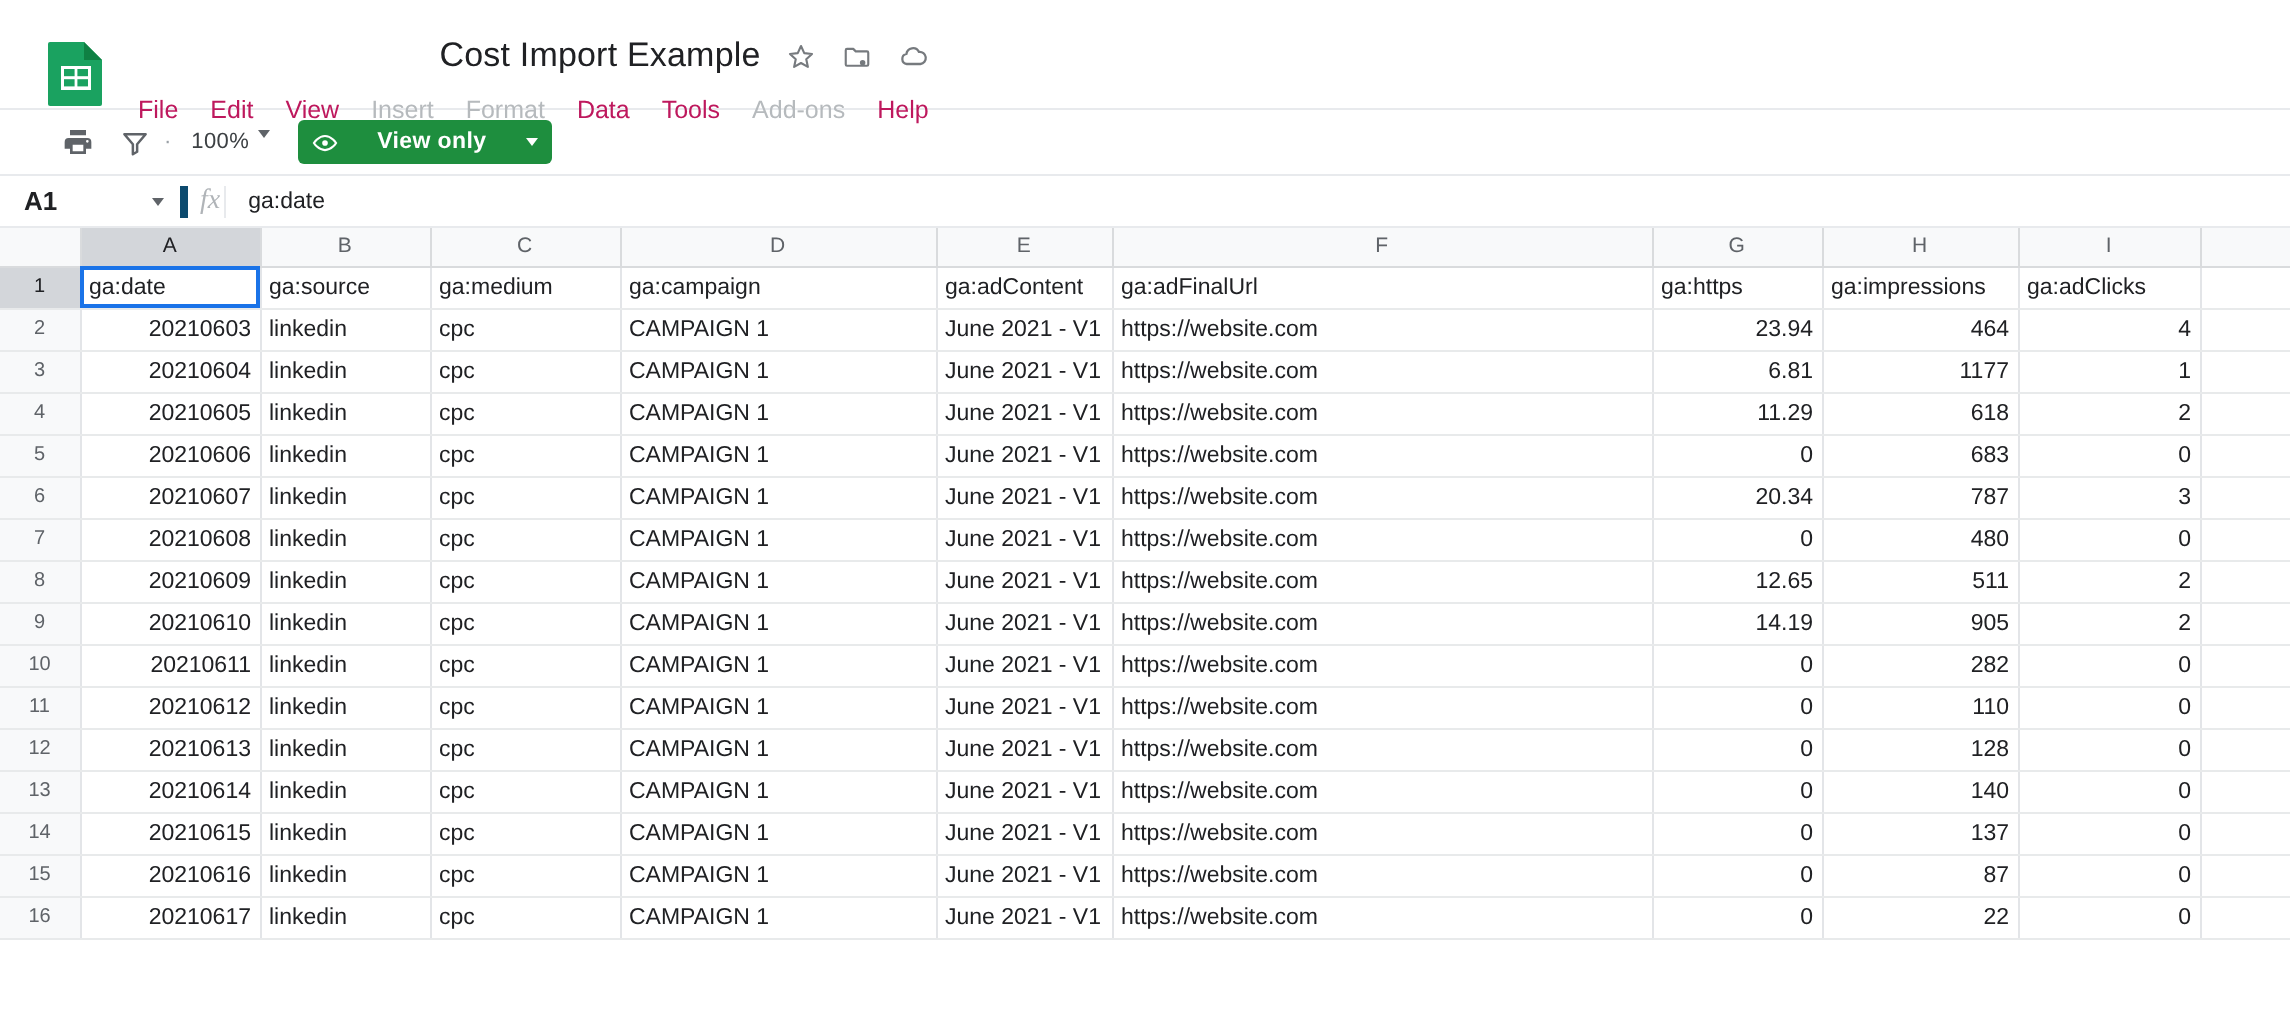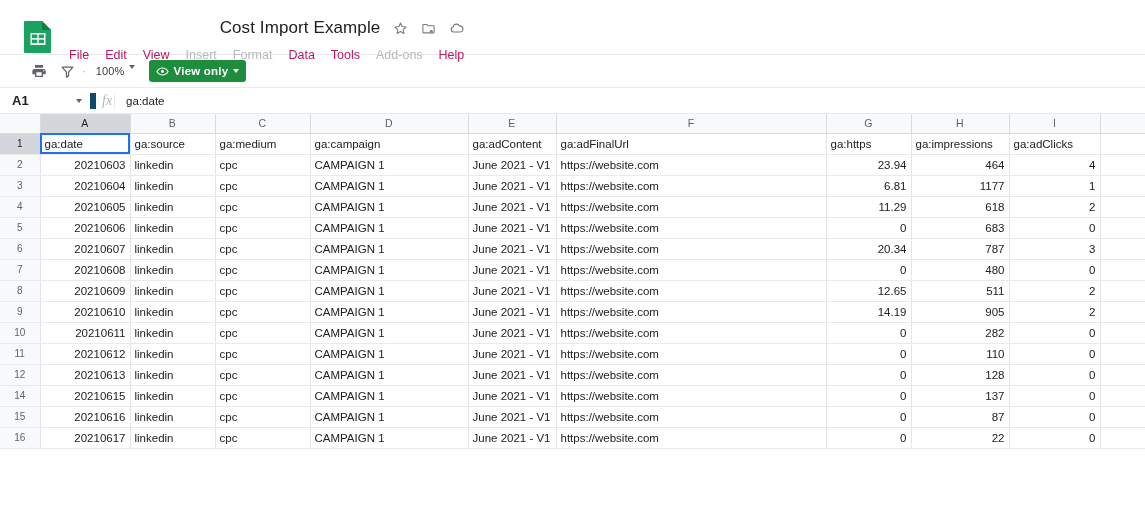--- a/index.html
+++ b/index.html
@@ -133,21 +133,21 @@
   }
   .view-only-btn {
     margin-left: 14px;
     height: 22px;
     background: #1e8e3e;
     color: #fff;
     border-radius: 3px;
     display: inline-flex;
     align-items: center;
     padding: 0 7px;
-    gap: 5px;
+    gap: 20px;
     font-size: 11.5px;
     font-weight: bold;
     letter-spacing: .2px;
     white-space: nowrap;
   }
   .view-only-btn .caret-dn {
     border-top-color: #fff;
   }
 
   
@@ -171,21 +171,21 @@
   .namebox-val {
     font-size: 13px;
     font-weight: bold;
     color: #202124;
   }
   .fx-wrap {
     display: flex;
     align-items: center;
     gap: 10px;
     padding-left: 6px;
-    border-left: 6px solid #0c4a6e;
+    border-left: 4px solid #0c4a6e;
     height: 16px;
   }
   .fx-glyph {
     font-family: "Liberation Serif", serif;
     font-style: italic;
     font-size: 14px;
     color: #b0b4b8;
     line-height: 16px;
   }
   .formula-val-wrap {
@@ -561,20 +561,33 @@
         <td class="txt">cpc</td>
         <td class="txt">CAMPAIGN 1</td>
         <td class="txt">June 2021 - V1</td>
         <td class="txt">https://website.com</td>
         <td class="num">0</td>
         <td class="num">128</td>
         <td class="num">0</td>
         <td class="txt"></td>
       </tr>
       <tr>
+        <td class="rownum">13</td>
+        <td class="num">20210614</td>
+        <td class="txt">linkedin</td>
+        <td class="txt">cpc</td>
+        <td class="txt">CAMPAIGN 1</td>
+        <td class="txt">June 2021 - V1</td>
+        <td class="txt">https://website.com</td>
+        <td class="num">0</td>
+        <td class="num">140</td>
+        <td class="num">0</td>
+        <td class="txt"></td>
+      </tr>
+      <tr>
         <td class="rownum">14</td>
         <td class="num">20210615</td>
         <td class="txt">linkedin</td>
         <td class="txt">cpc</td>
         <td class="txt">CAMPAIGN 1</td>
         <td class="txt">June 2021 - V1</td>
         <td class="txt">https://website.com</td>
         <td class="num">0</td>
         <td class="num">137</td>
         <td class="num">0</td>

